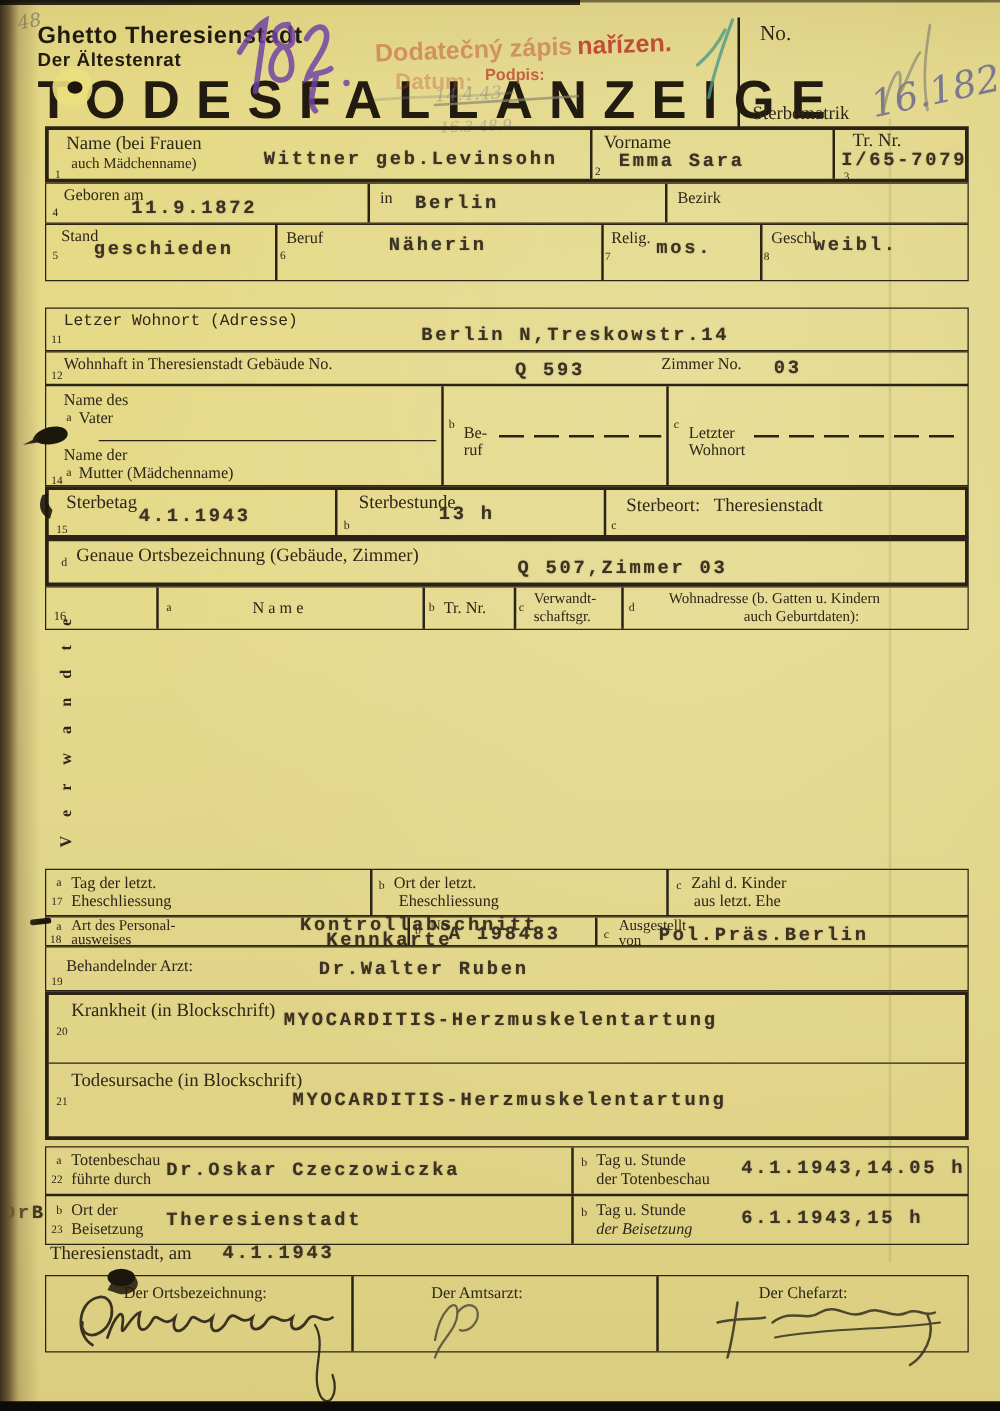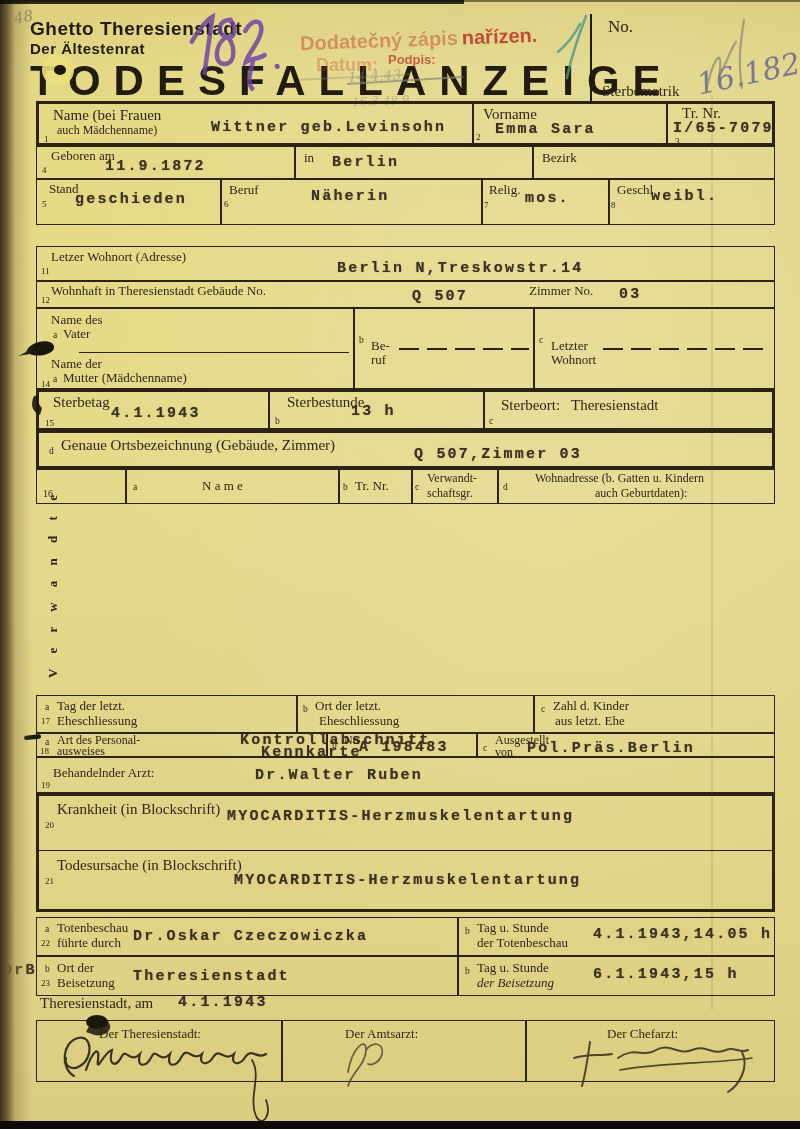--- a/index.html
+++ b/index.html
@@ -105,29 +105,29 @@
     <span class="abs lbl" style="left:452px;top:3px;">Relig.</span>
     <span class="abs fn" style="left:447px;top:20px;">7</span>
     <span class="abs tw" style="left:488px;top:10px;">mos.</span>
     <span class="abs lbl" style="left:580px;top:3px;">Geschl.</span>
     <span class="abs fn" style="left:574px;top:20px;">8</span>
     <span class="abs tw" style="left:614px;top:8px;">weibl.</span>
   </div>
 
 
   <div class="row" style="top:246px;height:35px;">
-    <span class="abs lbl" style="left:14px;top:3px;">Letzer Wohnort (Adresse)</span>
+    <span class="abs lbl" style="left:14px;top:3px;font-family:Liberation Mono, monospace;">Letzer Wohnort (Adresse)</span>
     <span class="abs fn" style="left:4px;top:19px;">11</span>
     <span class="abs tw" style="left:300px;top:13px;">Berlin N,Treskowstr.14</span>
   </div>
 
   <div class="row" style="top:281px;height:27px;">
     <span class="abs lbl" style="left:14px;top:2px;">Wohnhaft in Theresienstadt Gebäude No.</span>
     <span class="abs fn" style="left:4px;top:13px;">12</span>
-    <span class="abs tw" style="left:375px;top:6px;">Q 507</span>
+    <span class="abs tw" style="left:375px;top:6px;">Q 593</span>
     <span class="abs lbl" style="left:492px;top:2px;">Zimmer No.</span>
     <span class="abs tw" style="left:582px;top:4px;">03</span>
   </div>
 
   <div class="row" style="top:308px;height:81px;">
     <div class="vl" style="left:316px;"></div>
     <div class="vl" style="left:496px;"></div>
     <span class="abs lbl" style="left:14px;top:4px;">Name des</span>
     <span class="abs mk" style="left:16px;top:21px;">a</span>
     <span class="abs lbl" style="left:26px;top:18px;">Vater</span>
@@ -263,21 +263,21 @@
   </div>
 
   <div class="abs tw" style="left:3px;top:962px;">DrB</div>
 
   <div class="abs lbl big" style="left:40px;top:996px;">Theresienstadt, am</div>
   <div class="abs tw" style="left:178px;top:994px;">4.1.1943</div>
 
   <div class="row" style="top:1020px;height:62px;">
     <div class="vl" style="left:244px;"></div>
     <div class="vl" style="left:488px;"></div>
-    <span class="abs lbl" style="left:62px;top:6px;">Der Theresienstadt:</span>
+    <span class="abs lbl" style="left:62px;top:6px;">Der Ortsbezeichnung:</span>
     <span class="abs lbl" style="left:308px;top:6px;">Der Amtsarzt:</span>
     <span class="abs lbl" style="left:570px;top:6px;">Der Chefarzt:</span>
   </div>
 
   <svg class="abs" style="left:0;top:0;pointer-events:none;" width="800" height="1129" viewBox="0 0 800 1129">
 
     <g stroke="#7040a5" stroke-width="4.5" fill="none" stroke-linecap="round" opacity="0.82" transform="translate(186,8) rotate(-3)">
       <path d="M4,34 C12,22 20,13 26,10 L15,66"></path>
       <path d="M44,14 C31,13 29,28 39,31 C49,35 49,17 43,15 M39,31 C27,37 24,58 36,58 C49,58 46,34 39,31"></path>
       <path d="M58,26 C66,12 78,16 73,30 C69,41 60,48 57,57 C63,53 71,55 76,51"></path>

